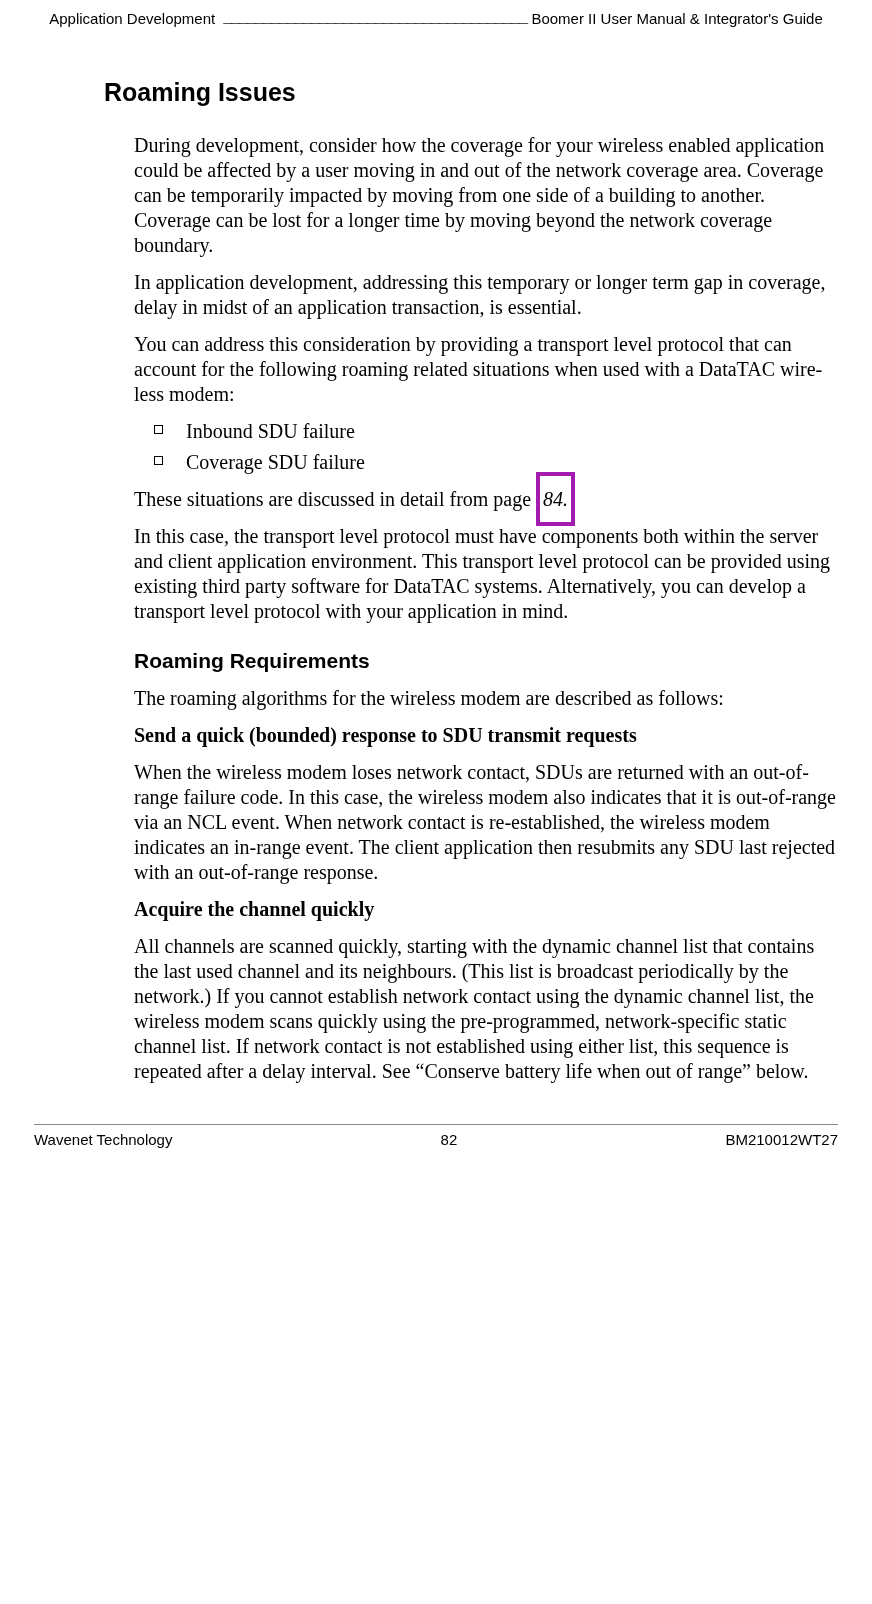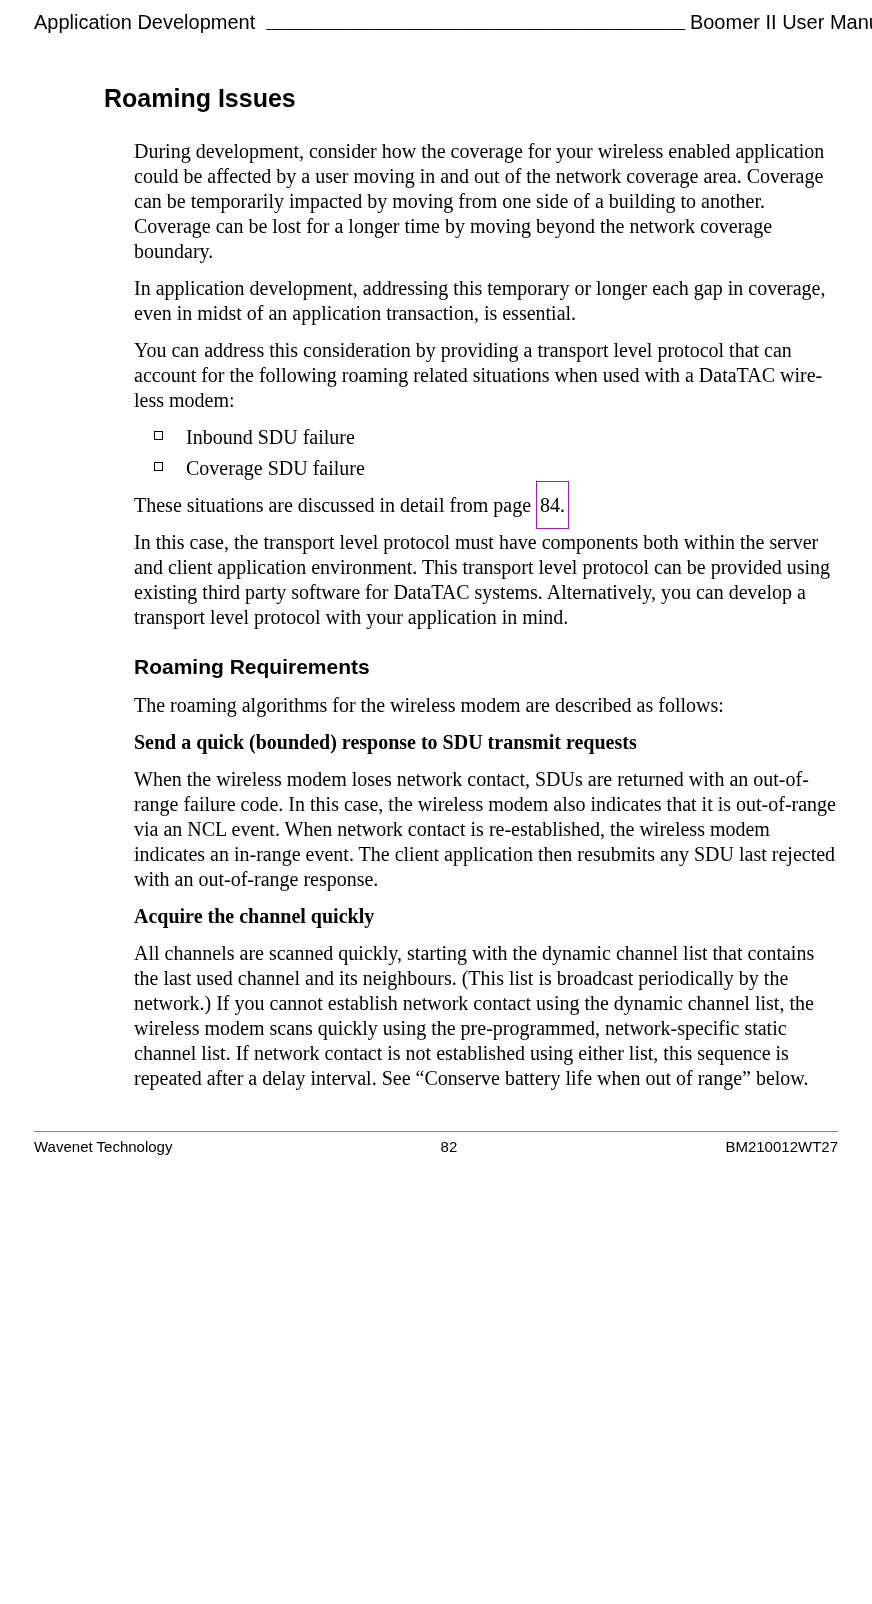--- a/index.html
+++ b/index.html
@@ -11,23 +11,23 @@
     width: 872px;
     font-size: 20px;
     line-height: 1.25;
   }
   .page {
     padding: 10px 34px 30px 34px;
     box-sizing: border-box;
   }
   .header-row {
     display: flex;
-    justify-content: space-between;
+    justify-content: center;
     font-family: Arial, Helvetica, sans-serif;
-    font-size: 20px;
+    font-size: 15px;
     padding: 0 0 8px 0;
     white-space: pre;
   }
   .header-left { flex: 0 0 auto; }
   .header-underscore {
     letter-spacing: -1px;
     font-family: Liberation Mono, monospace;
   }
   .header-right { flex: 0 0 auto; }
   .content {
@@ -58,24 +58,25 @@
     content: "";
     position: absolute;
     left: 20px;
     top: 6px;
     width: 9px;
     height: 9px;
     border: 1.5px solid #000;
     box-sizing: border-box;
   }
   .page-link {
-    border: 1px solid #a21caf;
+    border: 4px solid #a21caf;
     padding: 12px 3px;
     text-decoration: none;
     color: inherit;
+    font-style: italic;
   }
   h2.subsection {
     font-family: Arial, Helvetica, sans-serif;
     font-size: 21px;
     font-weight: bold;
     margin: 24px 0 12px 0;
   }
   .bold { font-weight: bold; }
   .italic { font-style: italic; }
   .footer-rule {
@@ -98,21 +99,21 @@
 
   <div class="header-row">
     <span class="header-left">Application Development</span><span class="header-underscore"> ______________________________________</span><span class="header-right"> Boomer II User Manual &amp; Integrator's Guide</span>
   </div>
 
   <div class="content">
 
     <h1 class="section-title">Roaming Issues</h1>
 
     <p>During development, consider how the coverage for your wireless enabled application could be affected by a user moving in and out of the network coverage area. Coverage can be temporarily impacted by moving from one side of a building to another. Coverage can be lost for a longer time by moving beyond the network coverage boundary.</p>
-    <p>In application development, addressing this temporary or longer each gap in coverage, even in midst of an application transaction, is essential.</p>
+    <p>In application development, addressing this temporary or longer term gap in coverage, delay in midst of an application transaction, is essential.</p>
     <p>You can address this consideration by providing a transport level protocol that can account for the following roaming related situations when used with a DataTAC wire-less modem:</p>
 
     <ul class="checklist">
       <li>Inbound SDU failure</li>
       <li>Coverage SDU failure</li>
     </ul>
 
     <p>
       <span>These situations are discussed in detail from page </span><a href="#" class="page-link">84.</a>
     </p>

